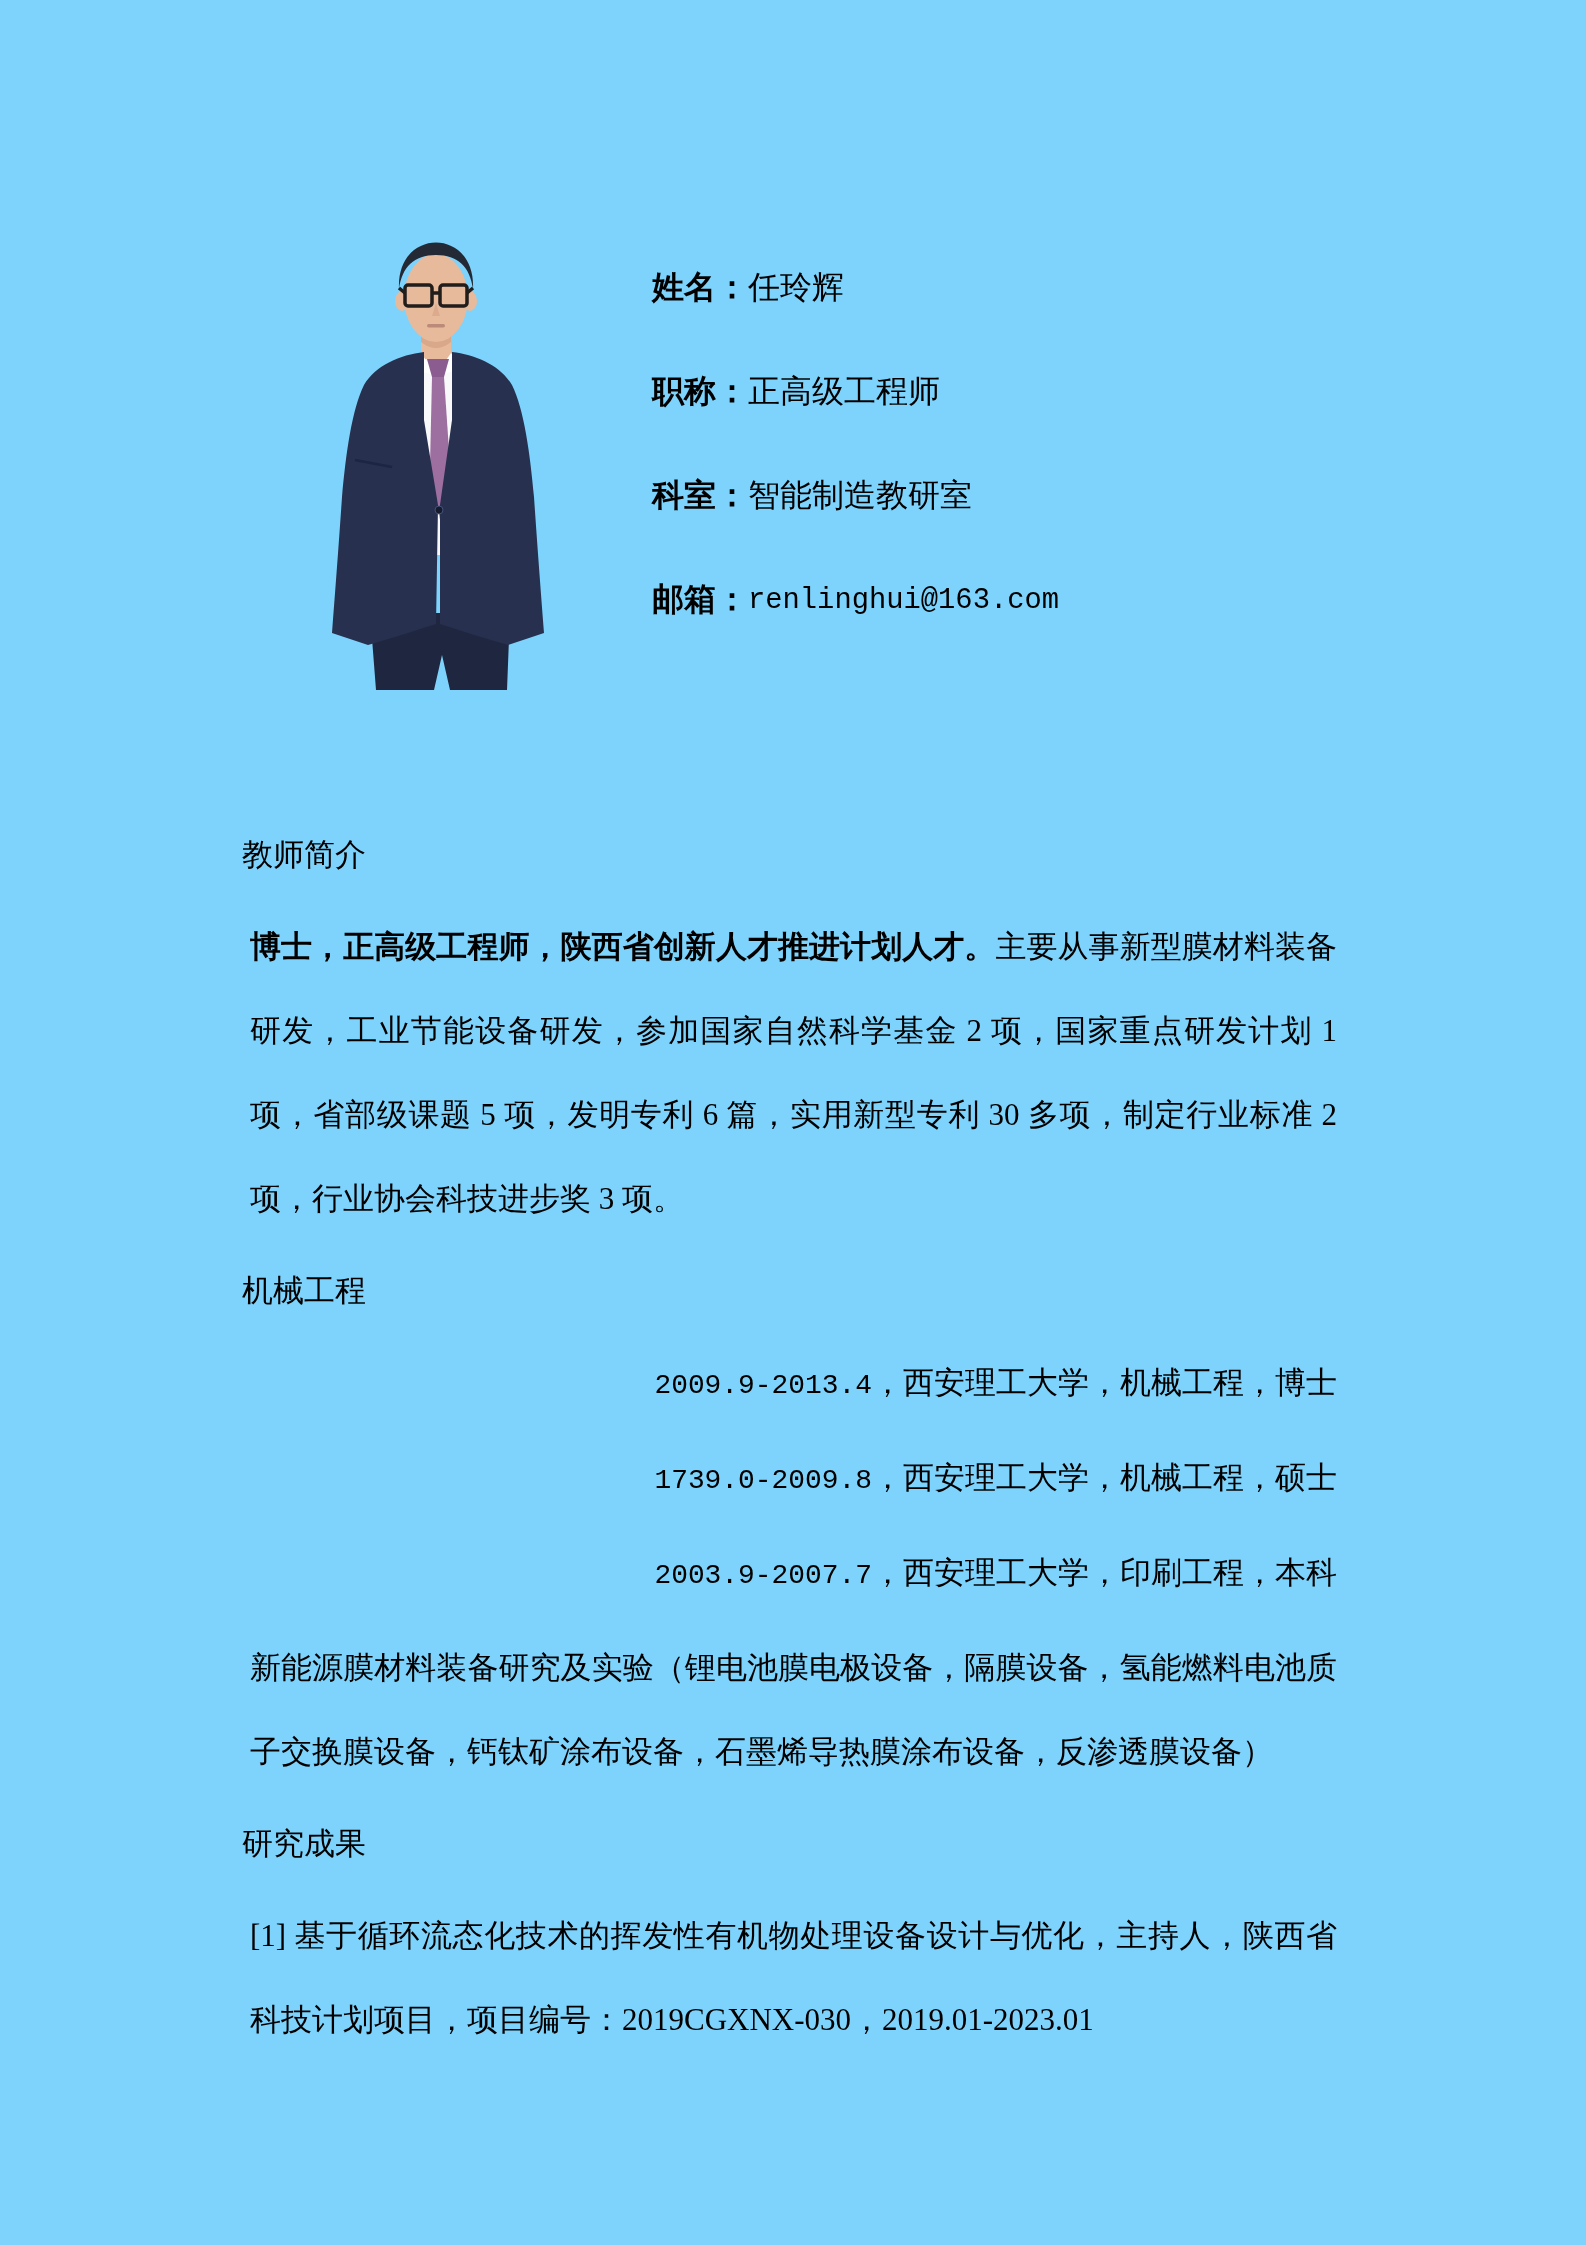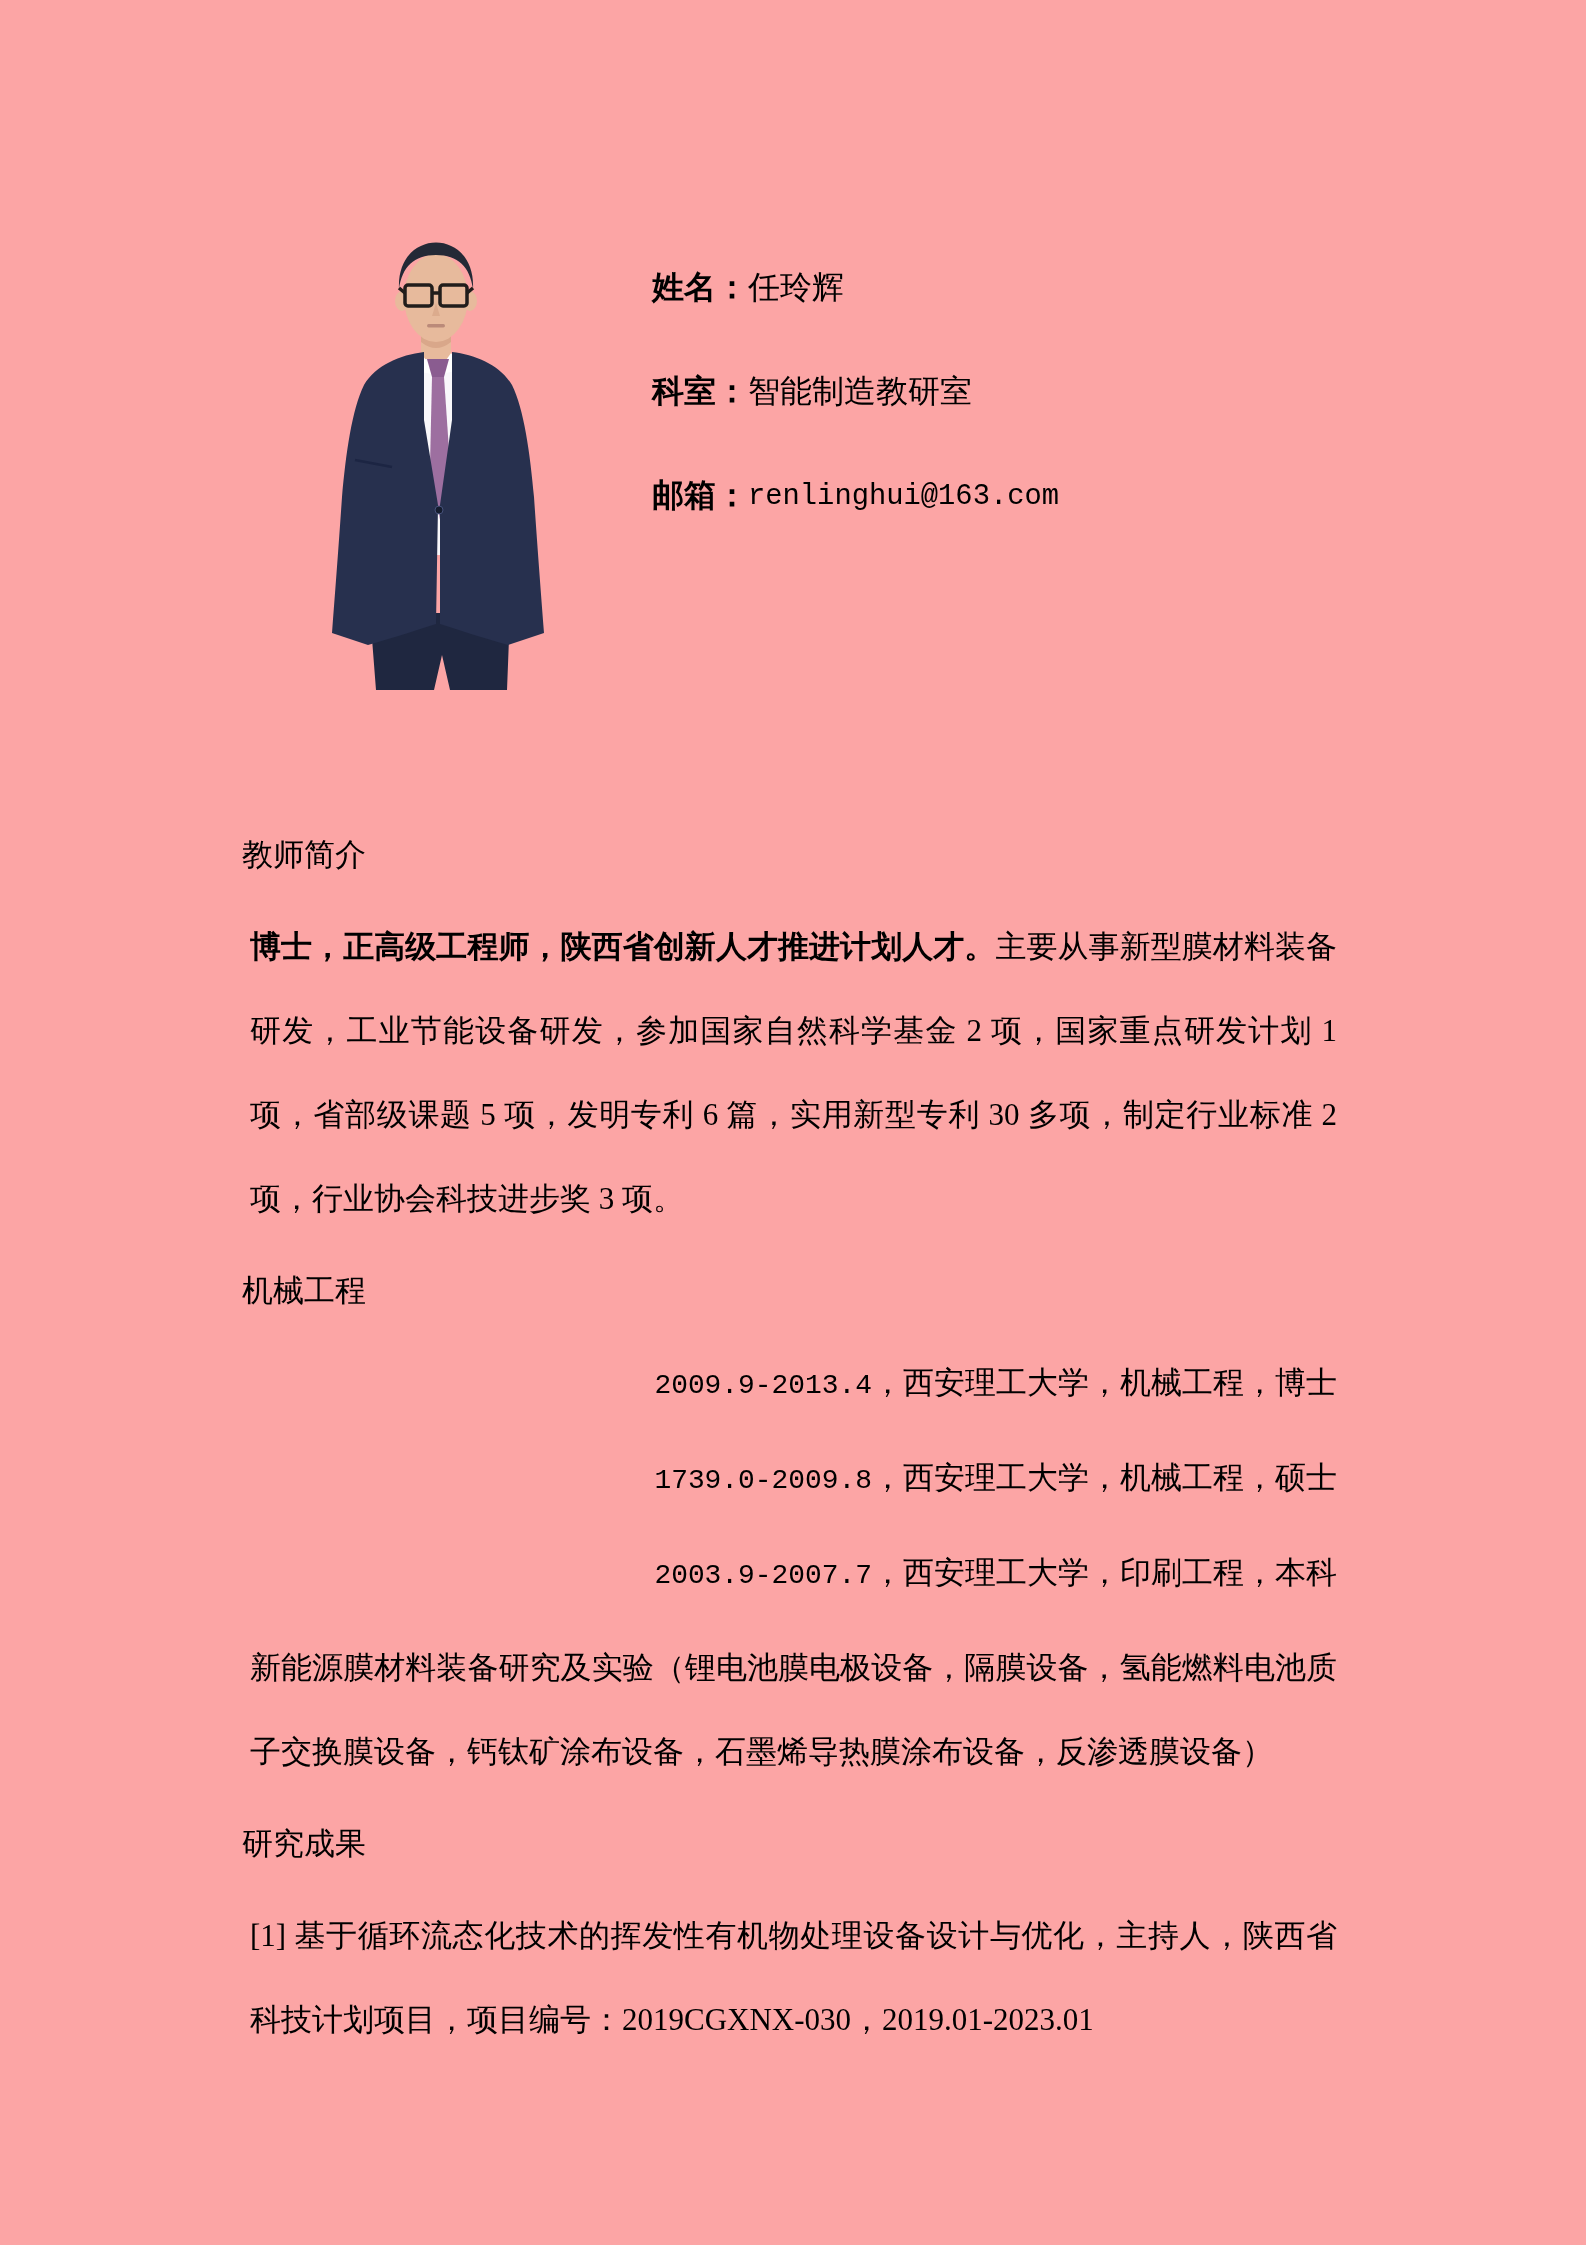--- a/index.html
+++ b/index.html
@@ -5,21 +5,21 @@
   html, body { margin: 0; padding: 0; }
   body {
     width: 1586px;
     height: 2245px;
     background: #ffffff;
     position: relative;
     overflow: hidden;
     font-family: "Liberation Serif", "DejaVu Serif", serif;
     color: #000000;
   }
-  .page { position: absolute; inset: 0; background: #fca5a5; }
+  .page { position: absolute; inset: 0; background: #7dd3fc; }
 
   
   .photo {
     position: absolute;
     left: 300px; top: 155px;
     width: 255px; height: 535px;
   }
   .photo svg { display: block; width: 100%; height: 100%; }
 
   
@@ -86,20 +86,24 @@
       <circle cx="139" cy="355" r="4" fill="#151c2e" stroke="#46517a" stroke-width="1"></circle>
     </svg>
   </div>
 
   <div class="info">
     <div class="info-row">
       <span class="info-label">姓名：</span>
         <span>任玲辉</span>
     </div>
     <div class="info-row">
+      <span class="info-label">职称：</span>
+        <span>正高级工程师</span>
+    </div>
+    <div class="info-row">
       <span class="info-label">科室：</span>
         <span>智能制造教研室</span>
     </div>
     <div class="info-row">
       <span class="info-label">邮箱：</span>
         <span class="mono">renlinghui@163.com</span>
     </div>
   </div>
 
   <div class="doc">

